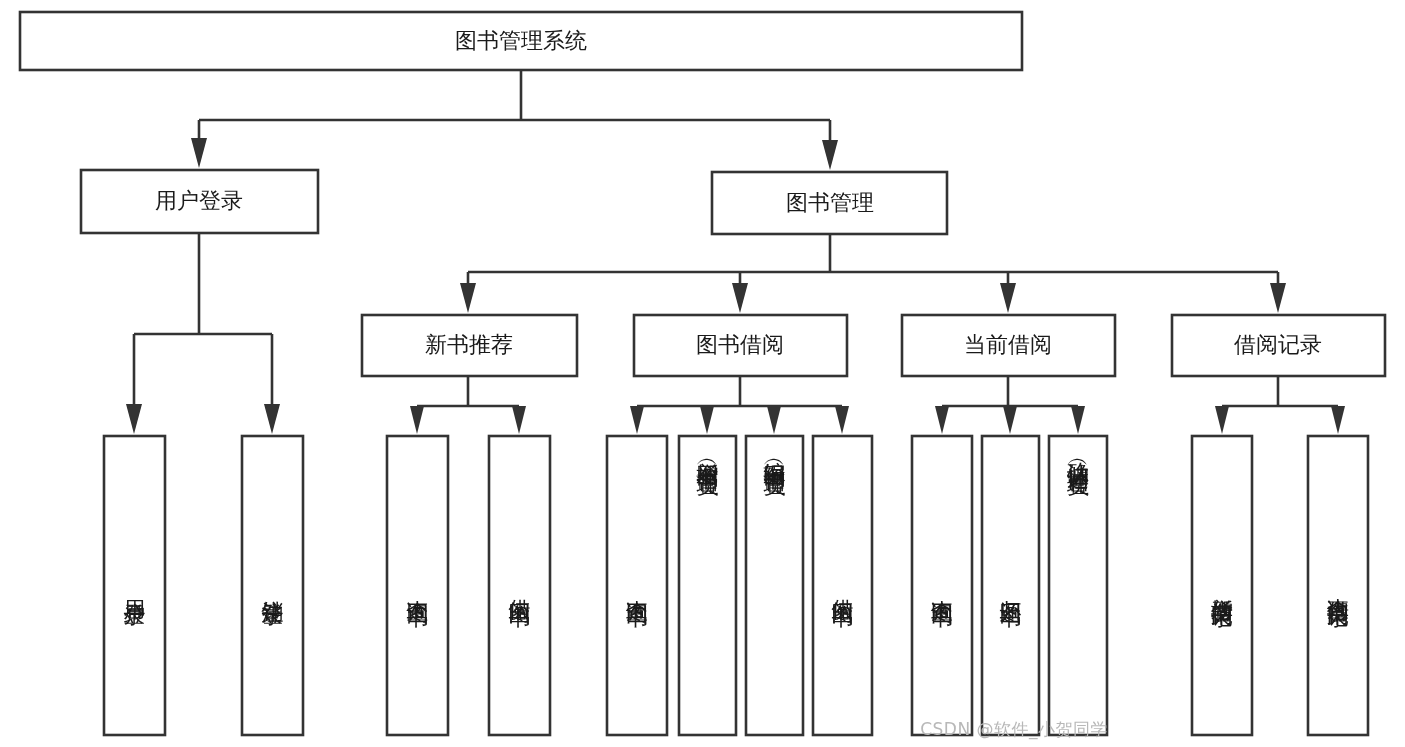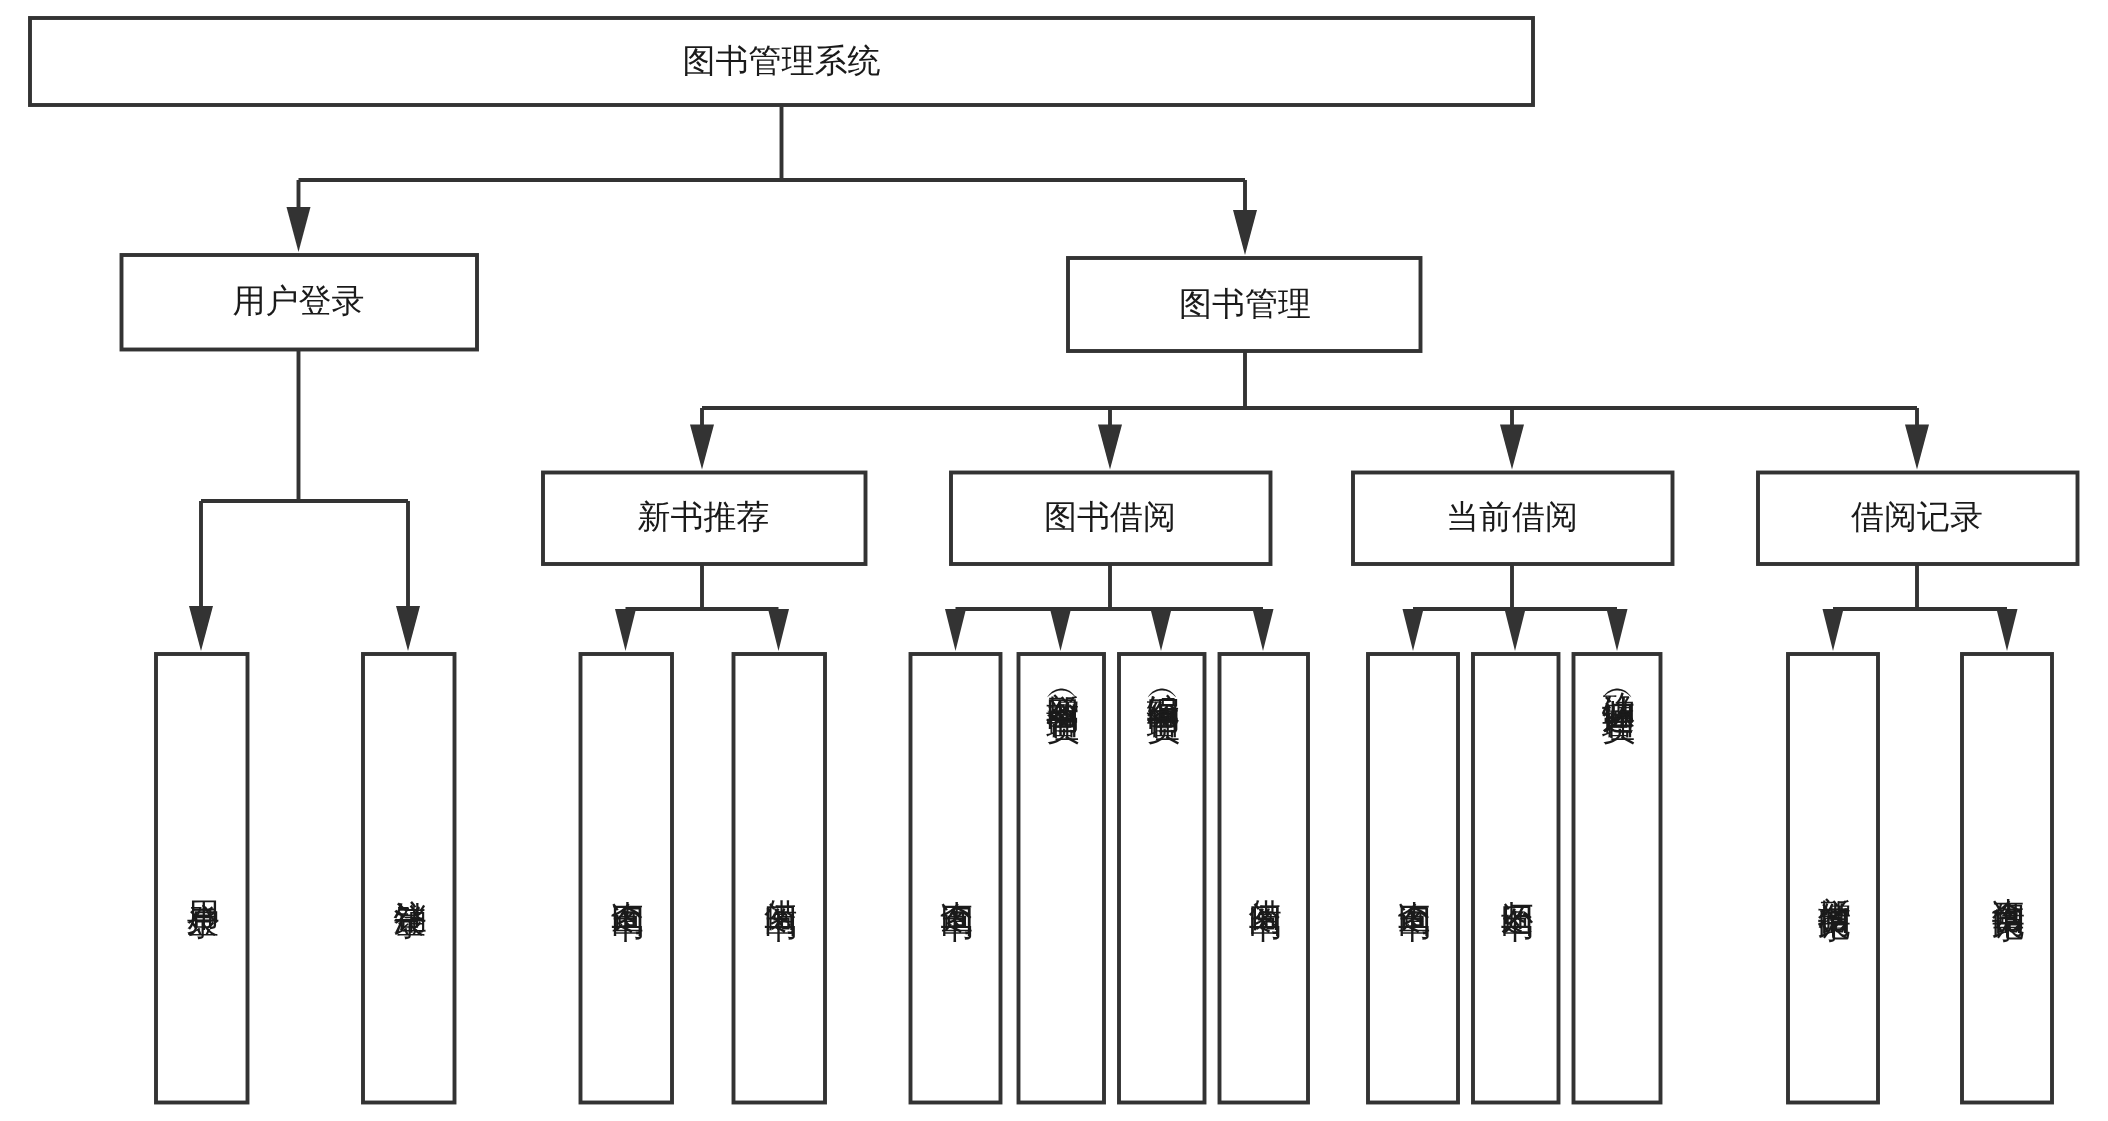--- a/index.html
+++ b/index.html
@@ -212,14 +212,15 @@
   <div class="vlabel" style="left:746px; top:436px; width:57px; height:299px; justify-content:flex-start; padding-top:8px; box-sizing:border-box;">编辑图书（管理员）</div>
   <div class="vlabel" style="left:813px; top:436px; width:59px; height:299px;">借阅图书</div>
 
   <div class="vlabel" style="left:912px; top:436px; width:60px; height:299px;">查询图书</div>
   <div class="vlabel" style="left:982px; top:436px; width:57px; height:299px;">归还图书</div>
   <div class="vlabel" style="left:1049px; top:436px; width:58px; height:299px; justify-content:flex-start; padding-top:8px; box-sizing:border-box;">确认归还（管理员）</div>
 
   <div class="vlabel" style="left:1192px; top:436px; width:60px; height:299px;">新增借阅记录</div>
   <div class="vlabel" style="left:1308px; top:436px; width:60px; height:299px;">查询借阅记录</div>
 
+  <div class="watermark">CSDN @软件_小贺同学</div>
 
 </div>
 
 </body></html>

